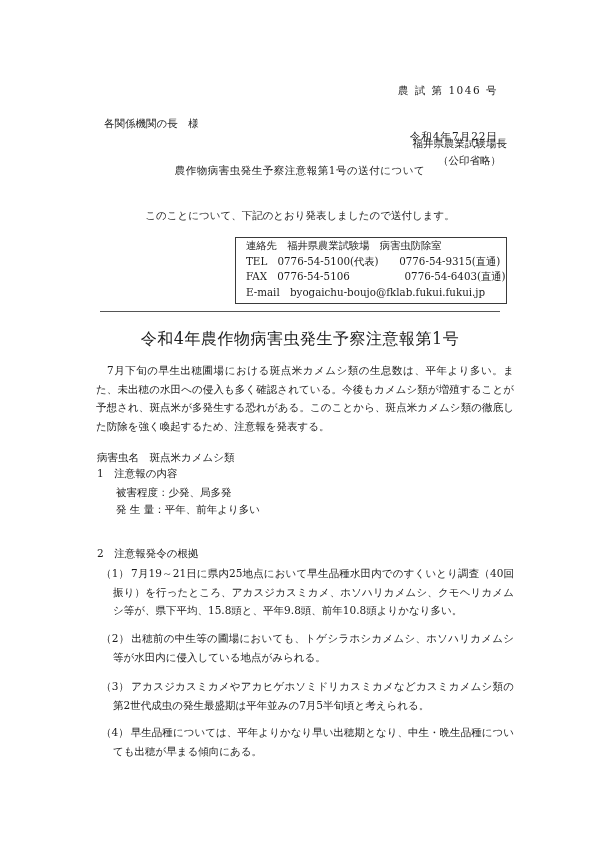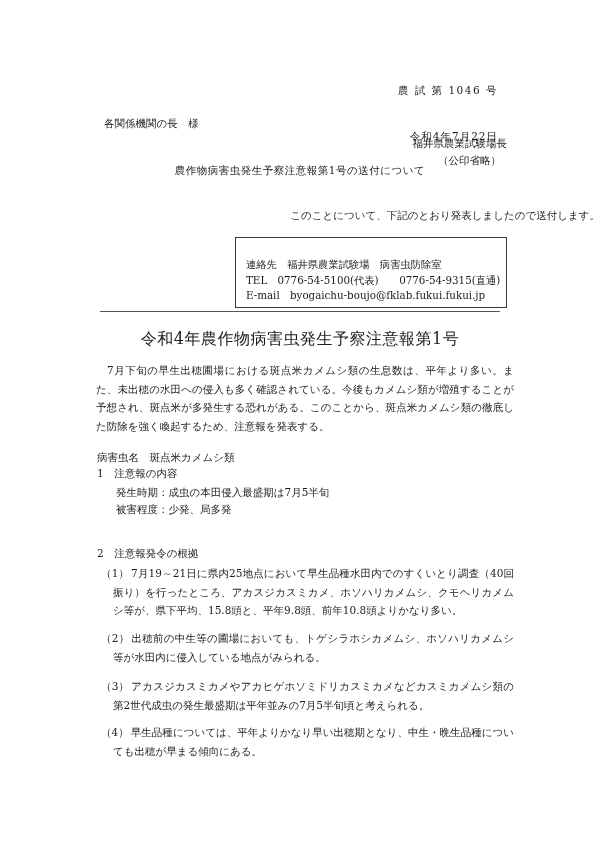--- a/index.html
+++ b/index.html
@@ -12,27 +12,27 @@
     color: #1c1c1c;
     overflow: hidden;
   }
   .t { position: absolute; font-size: 10.5px; line-height: 13px; white-space: nowrap; }
   .doc-number   { top: 84px;  right: 102px; letter-spacing: 1.5px; }
   .issue-date   { top: 102px; right: 102px; letter-spacing: 1px; margin-top: 28px; }
   .addressee    { top: 117px; left: 104px; }
   .sender-name  { top: 137px; right: 93px; }
   .seal-note    { top: 154px; right: 99px; }
   .subject-line  { top: 164px; left: 0; width: 100%; text-align: center; letter-spacing: 0.5px; }
-  .greeting-line { top: 209px; left: 0; width: 100%; text-align: right; }
+  .greeting-line { top: 209px; left: 0; width: 100%; text-align: center; }
   .contact-box {
     position: absolute;
     top: 237px; left: 235px;
     width: 252px;
     border: 1px solid #3a3a3a;
-    padding: 19px 8px 3px 10px;
+    padding: 0 8px 3px 10px;
     font-size: 10.3px;
   }
   .contact-box .row { line-height: 15.6px; white-space: nowrap; }
   .separator-rule {
     position: absolute;
     top: 311px; left: 100px;
     width: 400px; height: 0;
     border-top: 1.4px solid #555555;
   }
   .notice-title {
@@ -85,35 +85,36 @@
   <div class="t addressee">各関係機関の長　様</div>
   <div class="t sender-name">福井県農業試験場長</div>
   <div class="t seal-note">（公印省略）</div>
 
   <div class="t subject-line">農作物病害虫発生予察注意報第1号の送付について</div>
   <div class="t greeting-line">このことについて、下記のとおり発表しましたので送付します。</div>
 
   <div class="contact-box">
     <div class="row">連絡先　福井県農業試験場　病害虫防除室</div>
     <div class="row">TEL　0776-54-5100(代表)　　0776-54-9315(直通)</div>
+    <div class="row">FAX　0776-54-5106　　　　　 0776-54-6403(直通)</div>
     <div class="row">E-mail　byogaichu-boujo@fklab.fukui.fukui.jp</div>
   </div>
 
   <div class="separator-rule"></div>
 
   <div class="notice-title">令和4年農作物病害虫発生予察注意報第1号</div>
 
   <div class="notice-summary">　7月下旬の早生出穂圃場における斑点米カメムシ類の生息数は、平年より多い。また、未出穂の水田への侵入も多く確認されている。今後もカメムシ類が増殖することが予想され、斑点米が多発生する恐れがある。このことから、斑点米カメムシ類の徹底した防除を強く喚起するため、注意報を発表する。</div>
 
   <div class="t pest-name">病害虫名　斑点米カメムシ類</div>
 
   <div class="t section-title1">1　注意報の内容</div>
   <div class="section1-items">
-    <div>発生時期：成虫の本田侵入最盛期は7月5半旬</div>
     <div>被害程度：少発、局多発</div>
+    <div>発 生 量：平年、前年より多い</div>
   </div>
 
   <div class="t section-title2">2　注意報発令の根拠</div>
 
   <div class="basis-item basis-1">
     <span class="marker">（1）</span><span>7月19～21日に県内25地点において早生品種水田内でのすくいとり調査（40回振り）を行ったところ、アカスジカスミカメ、ホソハリカメムシ、クモヘリカメムシ等が、県下平均、15.8頭と、平年9.8頭、前年10.8頭よりかなり多い。</span>
   </div>
   <div class="basis-item basis-2">
     <span class="marker">（2）</span><span>出穂前の中生等の圃場においても、トゲシラホシカメムシ、ホソハリカメムシ等が水田内に侵入している地点がみられる。</span>
   </div>

